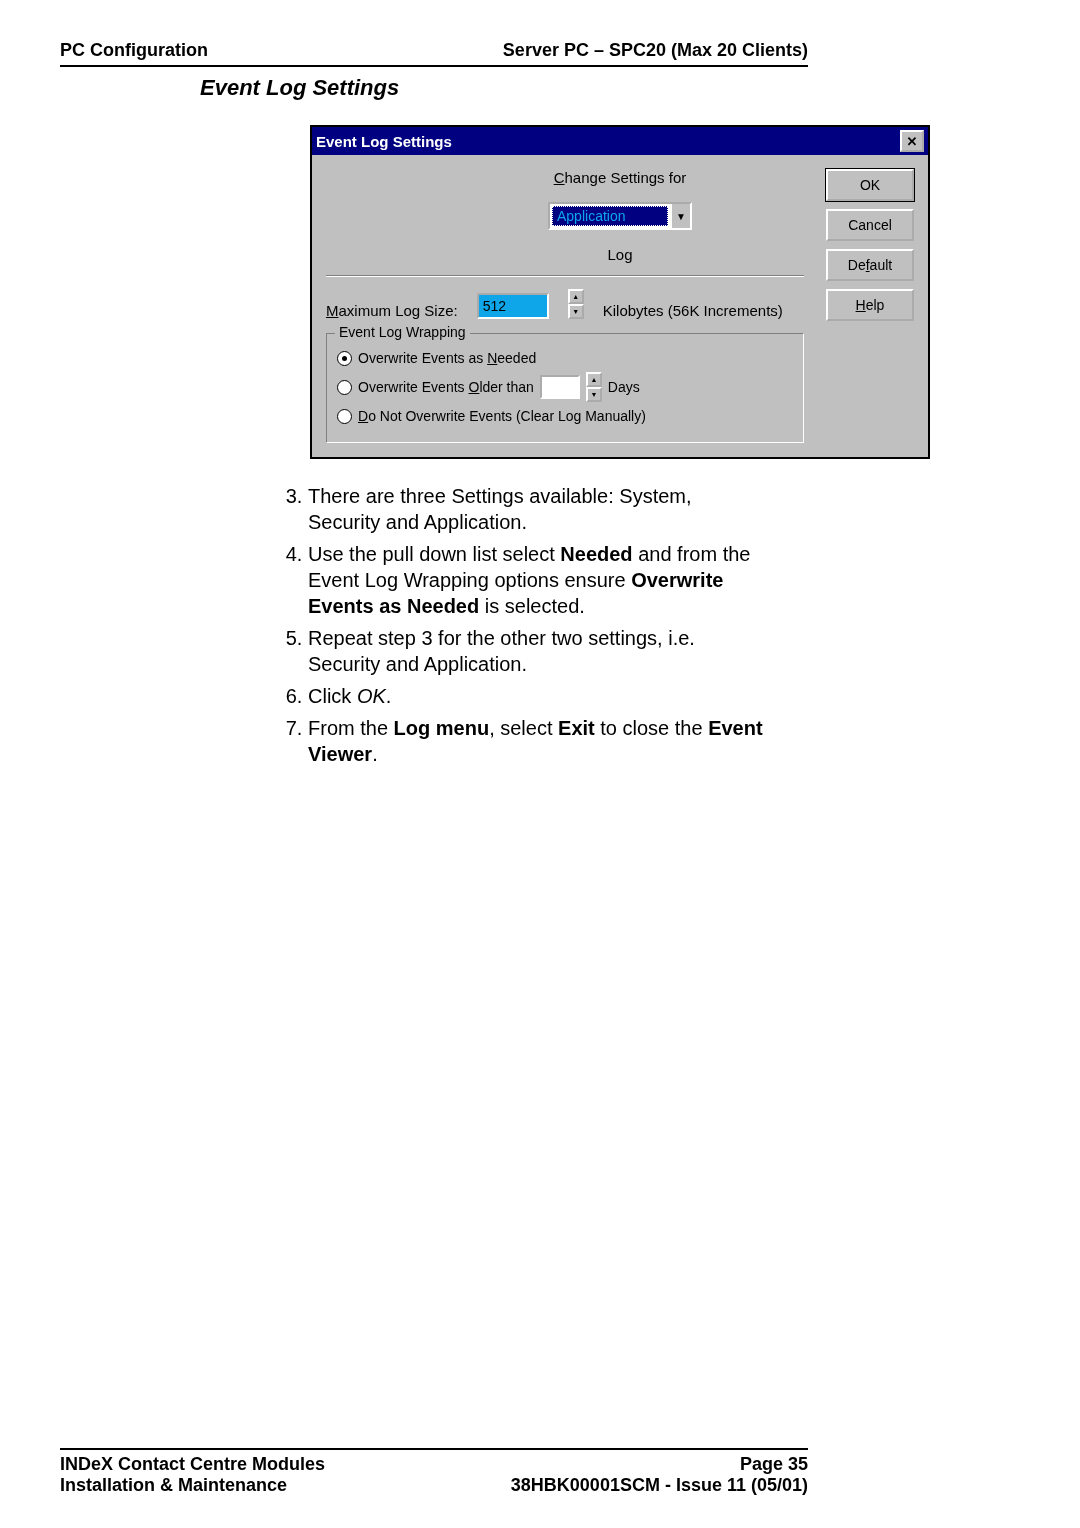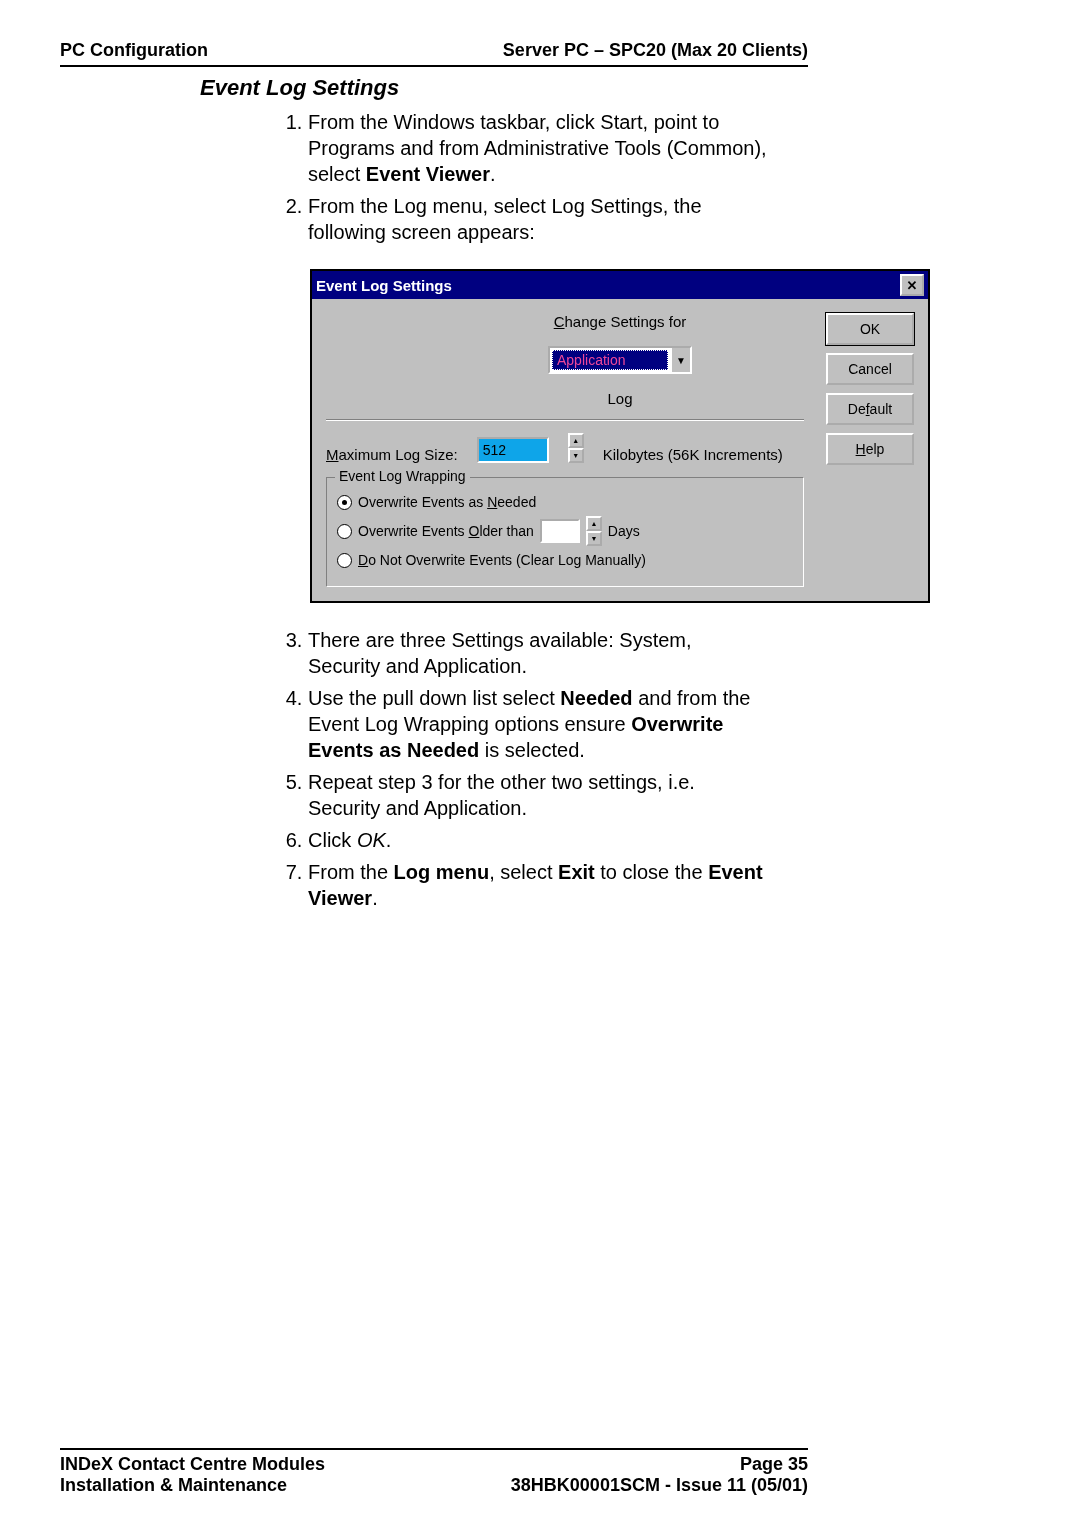--- a/index.html
+++ b/index.html
@@ -98,21 +98,21 @@
     width: 140px;
     height: 24px;
     border: 2px inset #fff;
     background: #fff;
     display: flex;
     align-items: stretch;
   }
   .combo-sel {
     flex: 1;
     background: #000080;
-    color: #ec4899;
+    color: #0ea5e9;
     margin: 2px;
     padding: 0 4px;
     display: flex;
     align-items: center;
     font-size: 14px;
     border: 1px dotted #fff;
   }
   .combo-btn {
     width: 18px;
     background: #c0c0c0;
@@ -251,26 +251,20 @@
 
 <div class="page">
   <div class="topbar">
     <span>PC Configuration</span>
     <span>Server PC – SPC20 (Max 20 Clients)</span>
   </div>
   <hr class="hr-top">
 
   <div class="section-title">Event Log Settings</div>
 
-  <ol class="ol-list">
-    <li>
-      <span>From the Windows taskbar, click Start, point to Programs and from Administrative Tools (Common), select </span><span class="bold">Event Viewer</span><span>.</span>
-    </li>
-    <li>From the Log menu, select Log Settings, the following screen appears:</li>
-  </ol>
 
   <div class="dialog-wrap">
     <div class="dialog">
       <div class="titlebar">
         <span class="titlebar-text">Event Log Settings</span>
         <div class="closebox">✕</div>
       </div>
       <div class="dlg-body">
         <div class="row1">
           <span><span class="u">C</span><span>hange Settings for</span></span>

